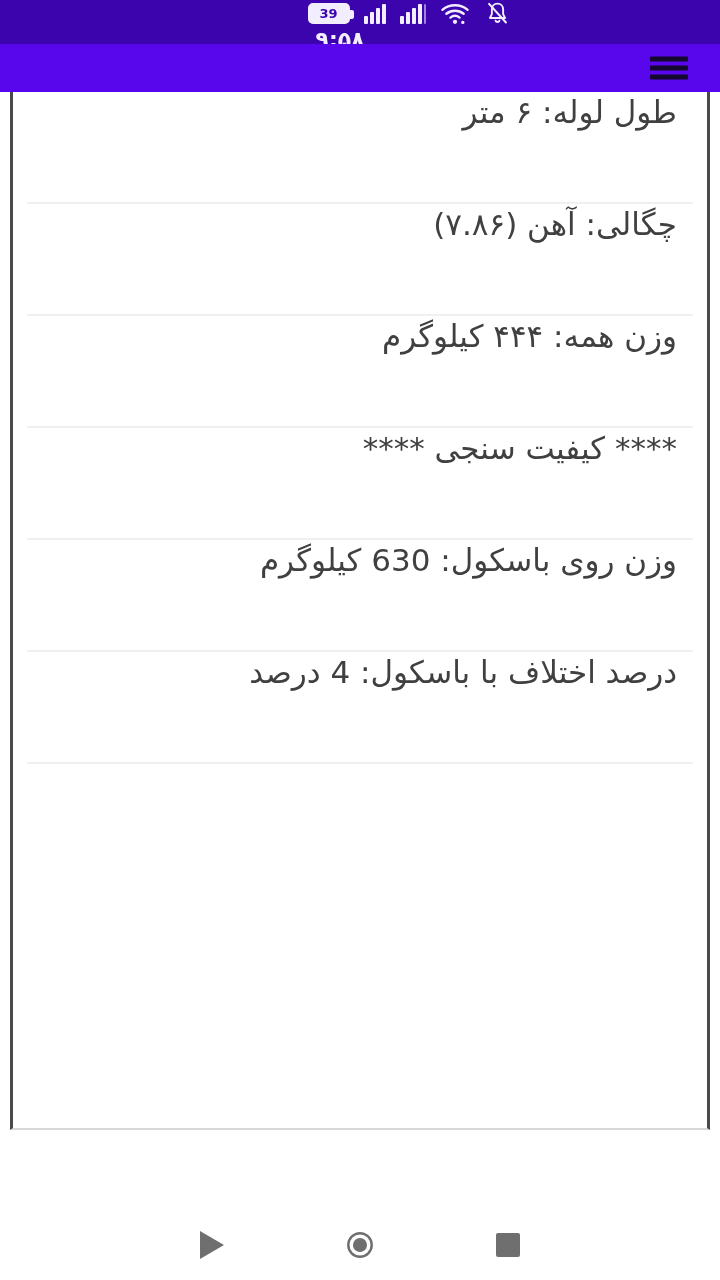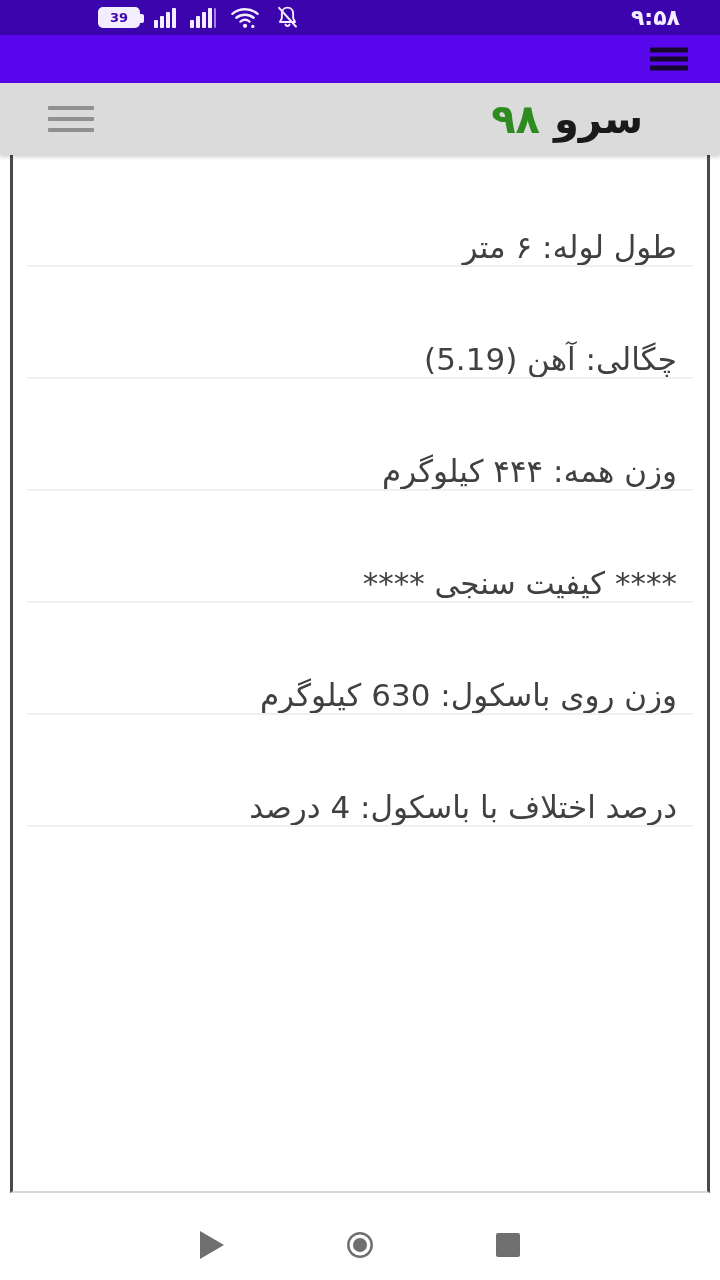--- a/index.html
+++ b/index.html
@@ -12,21 +12,21 @@
     --divider-color:#F0F0F0;
     --card-border-color:#4A4A4A;
     --nav-icon-color:#6F6F6F;
     --statusbar-fg:#F2EEFF;
   }
   *{margin:0;padding:0;box-sizing:border-box;}
   body{font-family:"DejaVu Sans","Liberation Sans",sans-serif;background:#ffffff;}
   .screen{position:relative;width:720px;height:1280px;overflow:hidden;background:#ffffff;}
 
   
-  .status-bar{height:35px;background:var(--status-bar-bg);display:flex;align-items:center;justify-content:space-between;}
+  .status-bar{height:44px;background:var(--status-bar-bg);display:flex;align-items:center;justify-content:space-between;flex-direction:column;}
   .sb-icons{display:flex;align-items:center;gap:14px;margin-left:98px;}
   .battery{position:relative;width:42px;height:21px;border:2px solid var(--statusbar-fg);border-radius:5px;background:var(--statusbar-fg);display:flex;align-items:center;justify-content:center;}
   .battery span{font-size:13px;font-weight:bold;color:var(--status-bar-bg);line-height:1;}
   .battery .nub{position:absolute;right:-6px;top:5px;width:4px;height:9px;background:var(--statusbar-fg);border-radius:0 2px 2px 0;}
   .signal{display:flex;align-items:flex-end;gap:2px;height:20px;}
   .signal i{display:block;width:4px;background:var(--statusbar-fg);border-radius:1px;}
   .signal i:nth-child(1){height:8px;}
   .signal i:nth-child(2){height:12px;}
   .signal i:nth-child(3){height:16px;}
   .signal i:nth-child(4){height:20px;}
@@ -41,21 +41,21 @@
   
   .header{position:relative;height:72px;background:var(--header-bg);box-shadow:0 2px 4px rgba(0,0,0,.18);z-index:2;}
   .drawer-menu{position:absolute;left:48px;top:50%;transform:translateY(-50%);width:46px;display:flex;flex-direction:column;gap:7px;cursor:pointer;}
   .drawer-menu i{display:block;height:4px;background:#8F8F8F;border-radius:1px;}
   .title{position:absolute;right:77px;top:50%;transform:translateY(-50%);font-size:40px;font-weight:bold;line-height:1;white-space:nowrap;}
   .title .t-main{color:var(--title-color);}
   .title .t-accent{color:var(--title-accent-color);}
 
   
   .content{position:relative;margin:0 10px;height:1038px;background:#ffffff;border-left:3px solid var(--card-border-color);border-right:3px solid var(--card-border-color);border-bottom:2px solid #D8D8D8;z-index:1;overflow:hidden;}
-  .row{position:relative;height:112px;display:flex;align-items:flex-end;padding:0 30px;}
+  .row{position:relative;height:112px;display:flex;align-items:flex-start;padding:0 30px;}
   .row::after{content:"";position:absolute;left:14px;right:14px;bottom:0;height:2px;background:var(--divider-color);}
   .row-text{width:100%;text-align:start;font-size:31px;color:var(--text-color);line-height:1.3;}
 
   
   .nav-bar{position:absolute;left:0;right:0;bottom:0;height:70px;background:#ffffff;display:flex;align-items:center;justify-content:center;gap:118px;}
   .nav-btn{width:30px;height:30px;display:flex;align-items:center;justify-content:center;cursor:pointer;}
   .tri{width:0;height:0;border-left:24px solid var(--nav-icon-color);border-top:14px solid transparent;border-bottom:14px solid transparent;}
   .sq{width:24px;height:24px;background:var(--nav-icon-color);border-radius:2px;}
 </style>
 </head>
@@ -99,39 +99,28 @@
   </div>
 
   <div class="app-bar">
     <div class="appbar-menu">
         <i></i>
         <i></i>
         <i></i>
       </div>
   </div>
 
-  <div class="header">
-    <div class="drawer-menu">
-        <i></i>
-        <i></i>
-        <i></i>
-      </div>
-    <div class="title" dir="rtl">
-      <span class="t-main">سرو</span>
-      <span class="t-accent">۹۸</span>
-    </div>
-  </div>
 
   <div class="content" id="results-list">
     <div class="row" dir="rtl">
       <span class="row-text">طول لوله: ۶ متر</span>
     </div>
 
     <div class="row" dir="rtl">
-      <span class="row-text">چگالی: آهن (5.19)</span>
+      <span class="row-text">چگالی: آهن (۷.۸۶)</span>
     </div>
 
 
     <div class="row" dir="rtl">
       <span class="row-text">وزن همه: ۴۴۴ کیلوگرم</span>
     </div>
 
     <div class="row" dir="rtl">
       <span class="row-text">**** کیفیت سنجی ****</span>
     </div>

